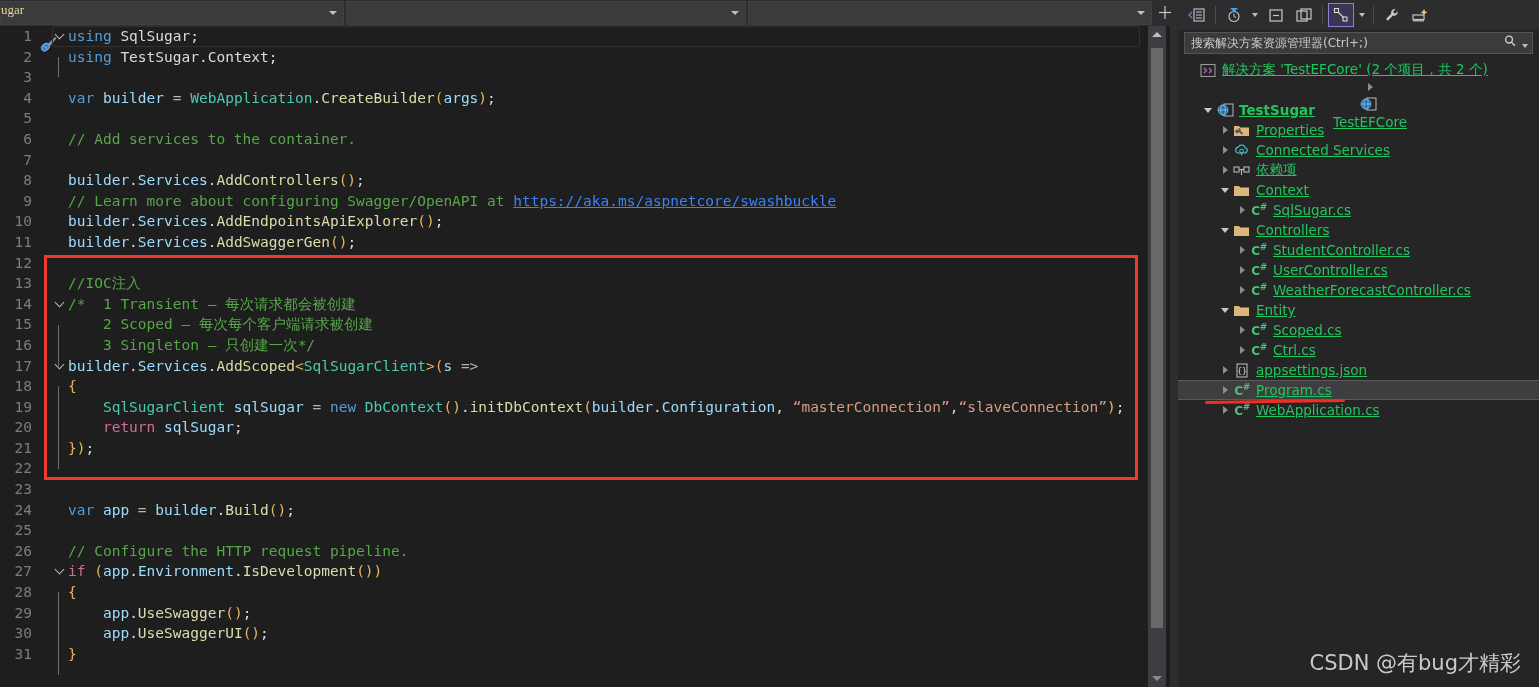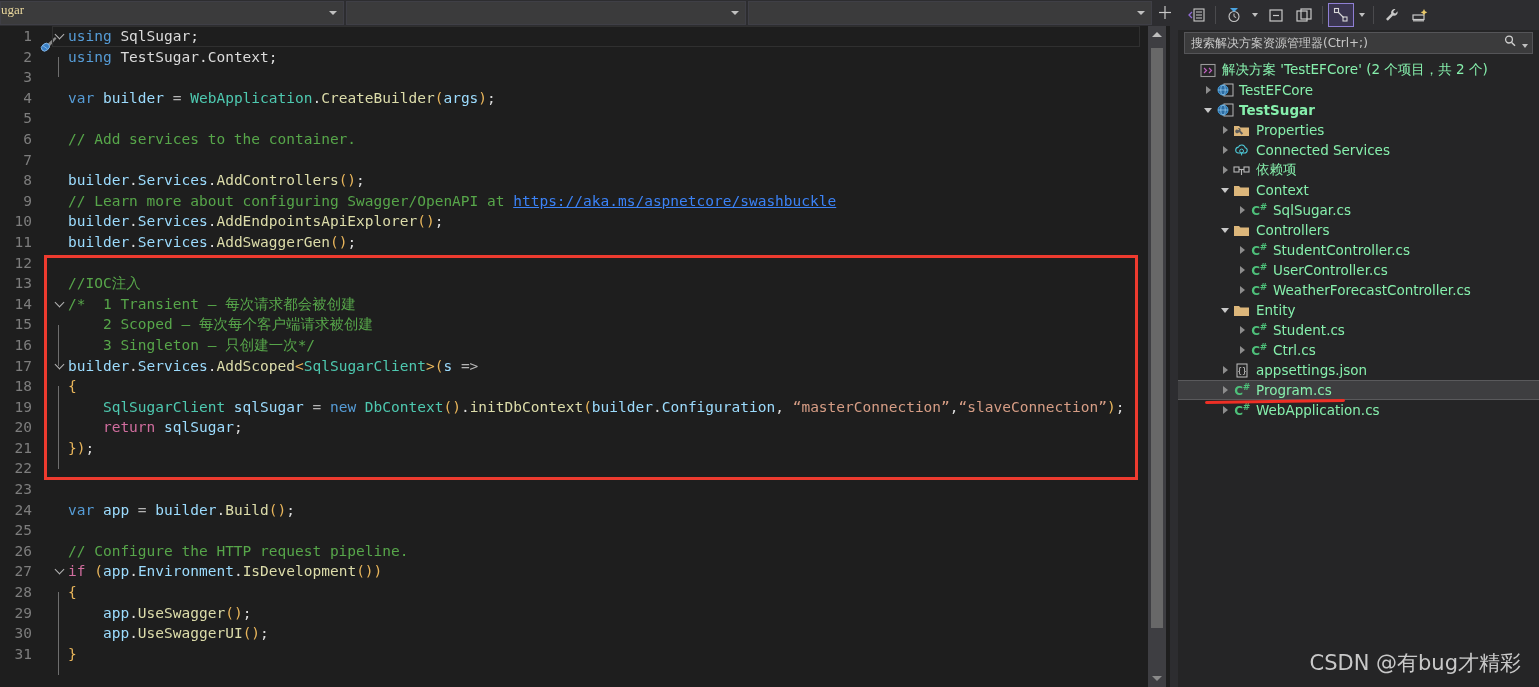--- a/index.html
+++ b/index.html
@@ -294,21 +294,21 @@
     width: 0; height: 0;
     border-left: 4.5px solid transparent;
     border-right: 4.5px solid transparent;
     border-top: 5px solid #c8c8c8;
   }
   .ticon {
     width: 20px; flex: 0 0 20px;
     display: flex; align-items: center; justify-content: center;
     margin-right: 4px;
   }
-  .tlabel { color: #86efac; }
+  .tlabel { color: #22c55e; text-decoration: underline; }
   .tlabel.bold { font-weight: bold; }
 
   .cs-badge {
     color: #4ec07a;
     font-family: "DejaVu Sans", sans-serif;
     font-size: 12px;
     font-weight: bold;
     letter-spacing: -0.5px;
   }
 
@@ -458,21 +458,21 @@
         <div class="tnode" style="padding-left: 6px;">
           <div class="exp"></div>
           <div class="ticon">
             <svg width="16" height="15" viewBox="0 0 16 15">
               <rect x="1" y="1.5" width="14" height="12" fill="none" stroke="#9a9a9a" stroke-width="1.1"></rect>
               <path d="M4 5 L6.5 7.5 L4 10 M9 5 L11.5 7.5 L9 10" fill="none" stroke="#c061c0" stroke-width="1.2"></path>
             </svg>
           </div>
           <div class="tlabel">解决方案 'TestEFCore' (2 个项目，共 2 个)</div>
         </div>
-        <div class="tnode" style="padding-left: 23px;">
+        <div class="tnode" style="padding-left: 23px; flex-direction: column;">
           <div class="exp">
             <span class="arrow-r"></span>
           </div>
           <div class="ticon">
             <svg width="17" height="15" viewBox="0 0 17 15">
               <rect x="7" y="1" width="9" height="12" fill="none" stroke="#b8b8b8" stroke-width="1"></rect>
               <circle cx="6" cy="7" r="5" fill="#2b6ca3" stroke="#4aa3e0" stroke-width="1"></circle>
               <ellipse cx="6" cy="7" rx="2.2" ry="5" fill="none" stroke="#9fd0f0" stroke-width="0.7"></ellipse>
               <line x1="1" y1="7" x2="11" y2="7" stroke="#9fd0f0" stroke-width="0.7"></line>
             </svg>
@@ -601,21 +601,21 @@
           </div>
           <div class="tlabel">Entity</div>
         </div>
         <div class="tnode" style="padding-left: 57px;">
           <div class="exp">
             <span class="arrow-r"></span>
           </div>
           <div class="ticon">
             <span class="cs-badge">C<sup style="font-size:9px;">#</sup></span>
           </div>
-          <div class="tlabel">Student.cs</div>
+          <div class="tlabel">Scoped.cs</div>
         </div>
         <div class="tnode" style="padding-left: 57px;">
           <div class="exp">
             <span class="arrow-r"></span>
           </div>
           <div class="ticon">
             <span class="cs-badge">C<sup style="font-size:9px;">#</sup></span>
           </div>
           <div class="tlabel">Ctrl.cs</div>
         </div>

